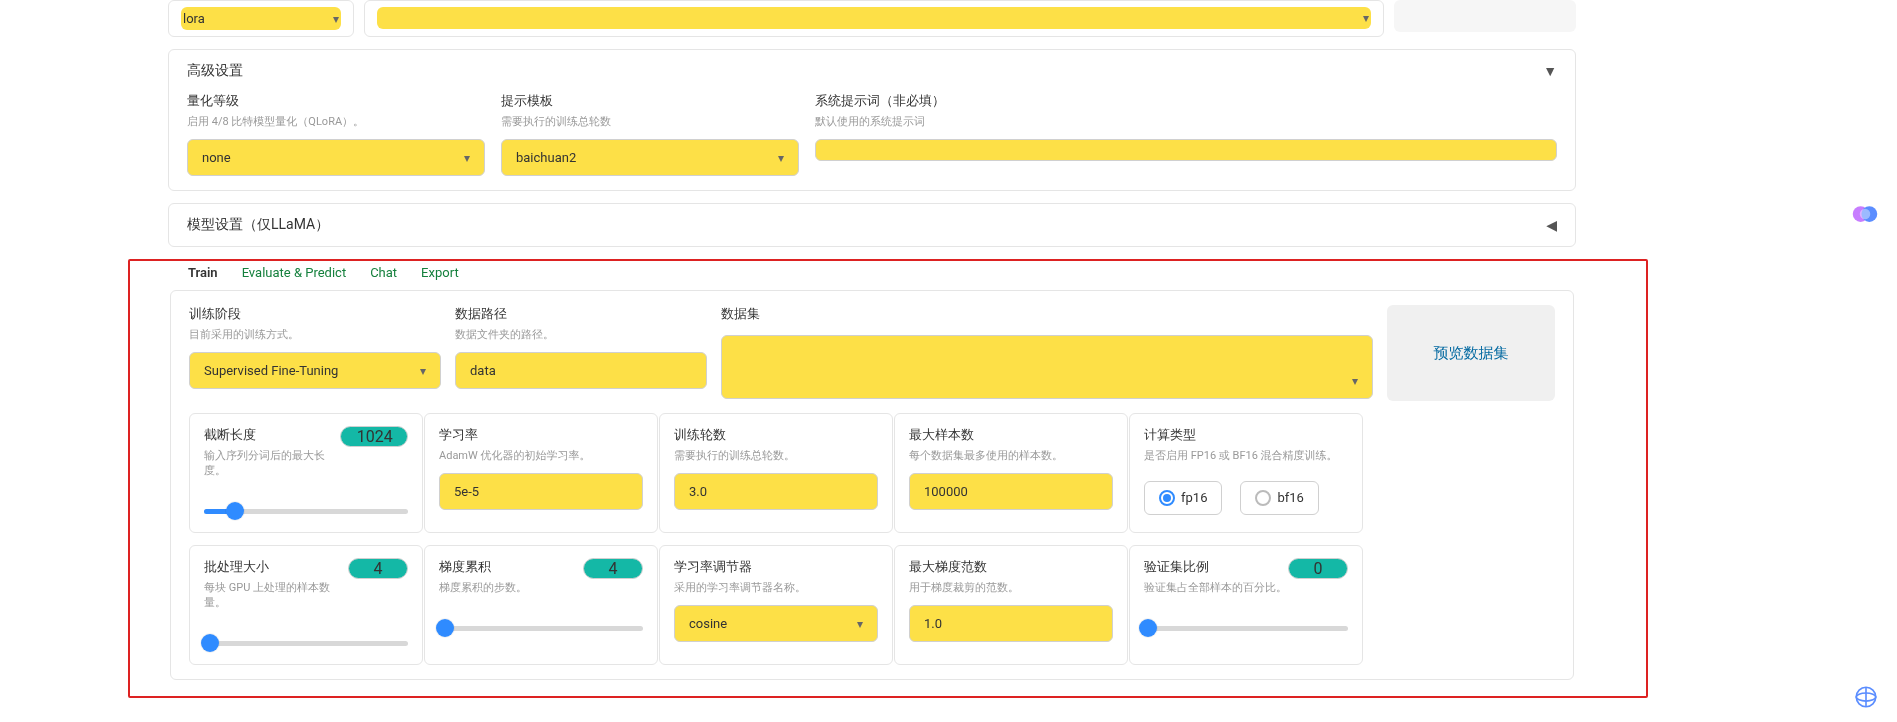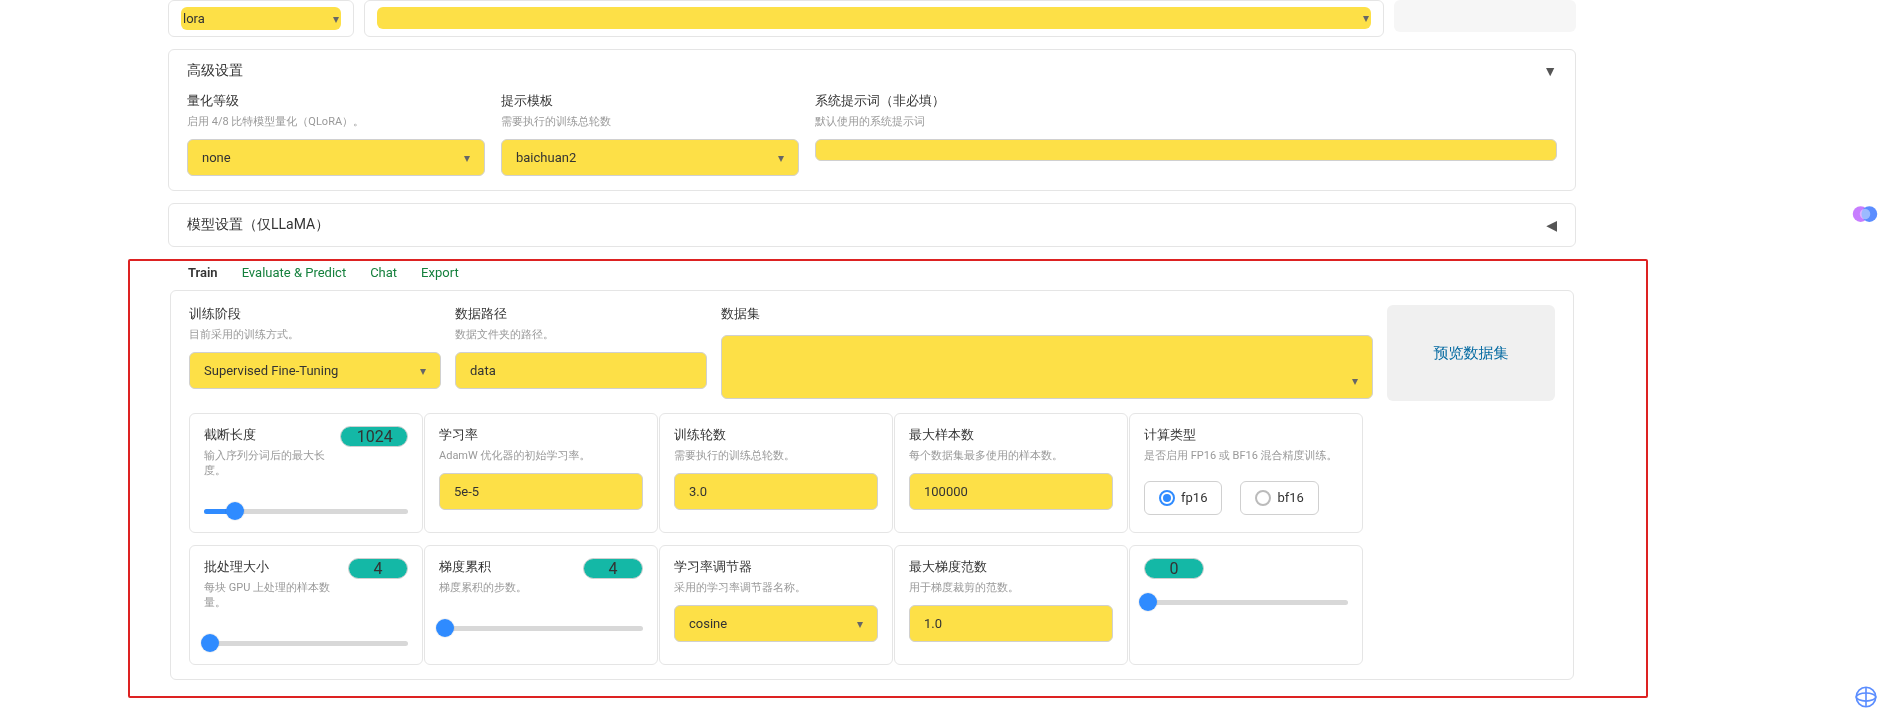--- a/index.html
+++ b/index.html
@@ -327,20 +327,24 @@
           <div class="cell field">
             <div class="field-label">最大梯度范数</div>
             <div class="field-desc">用于梯度裁剪的范数。</div>
             <div class="textinput">
               <span>1.0</span>
             </div>
           </div>
 
           <div class="cell field">
             <div class="field-head">
+              <div>
+                <div class="field-label">验证集比例</div>
+                <div class="field-desc">验证集占全部样本的百分比。</div>
+              </div>
               <div class="numbox">0</div>
             </div>
             <div class="slider-wrap">
               <div class="slider-track"></div>
               <div class="slider-fill" style="width:2%;"></div>
               <div class="slider-thumb" style="left:2%;"></div>
             </div>
           </div>
         </div>
 

